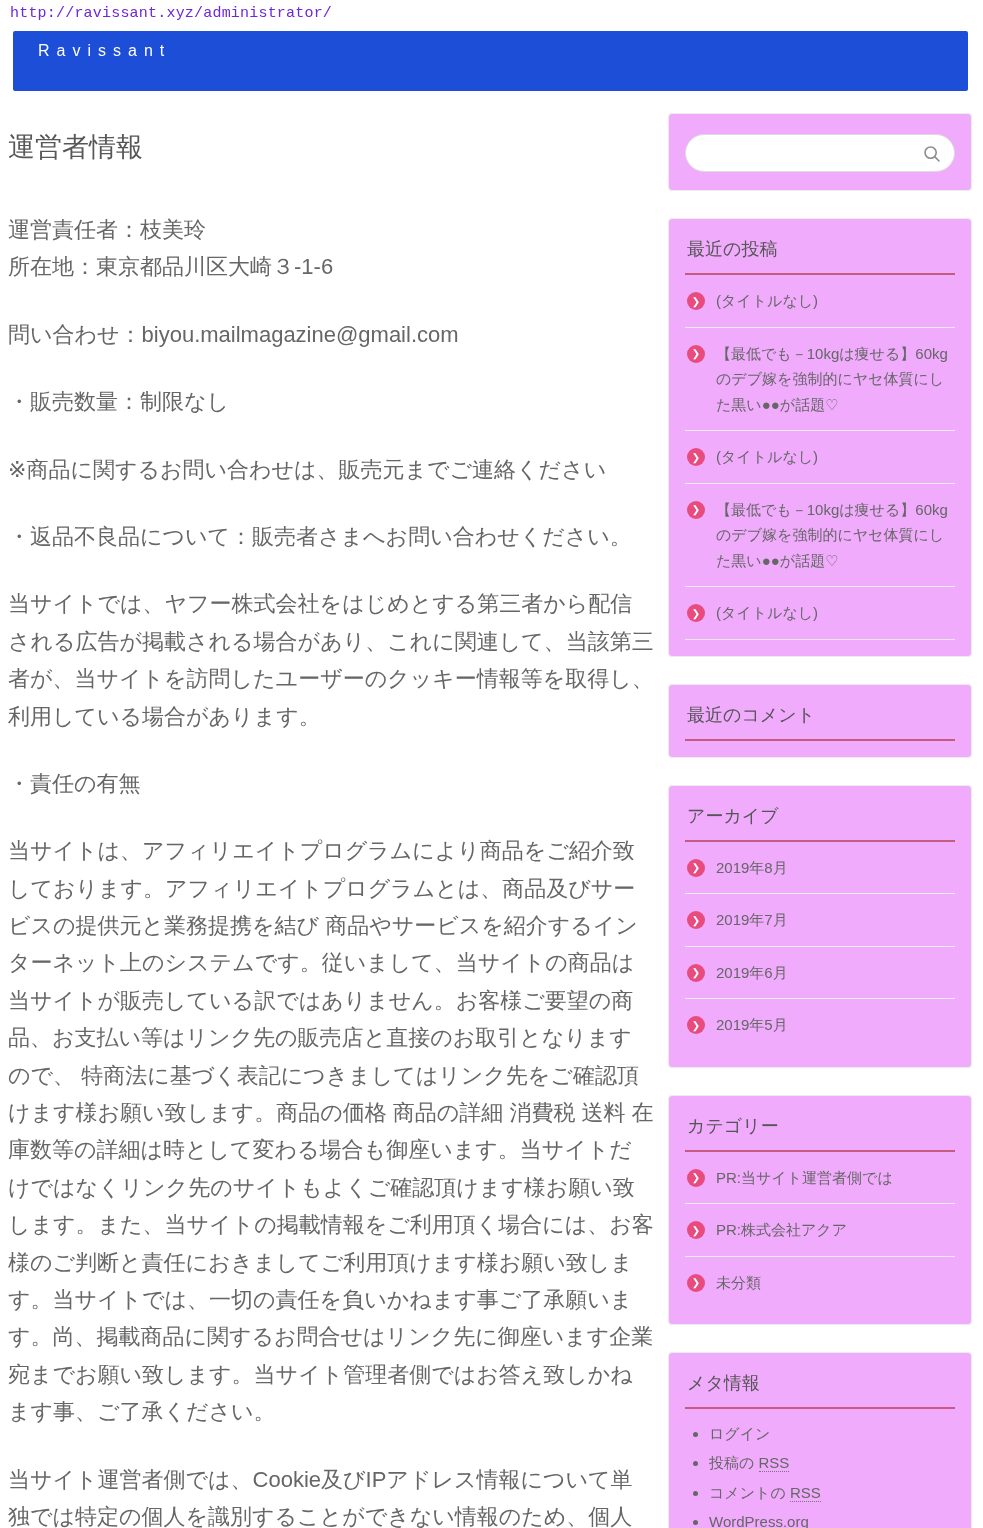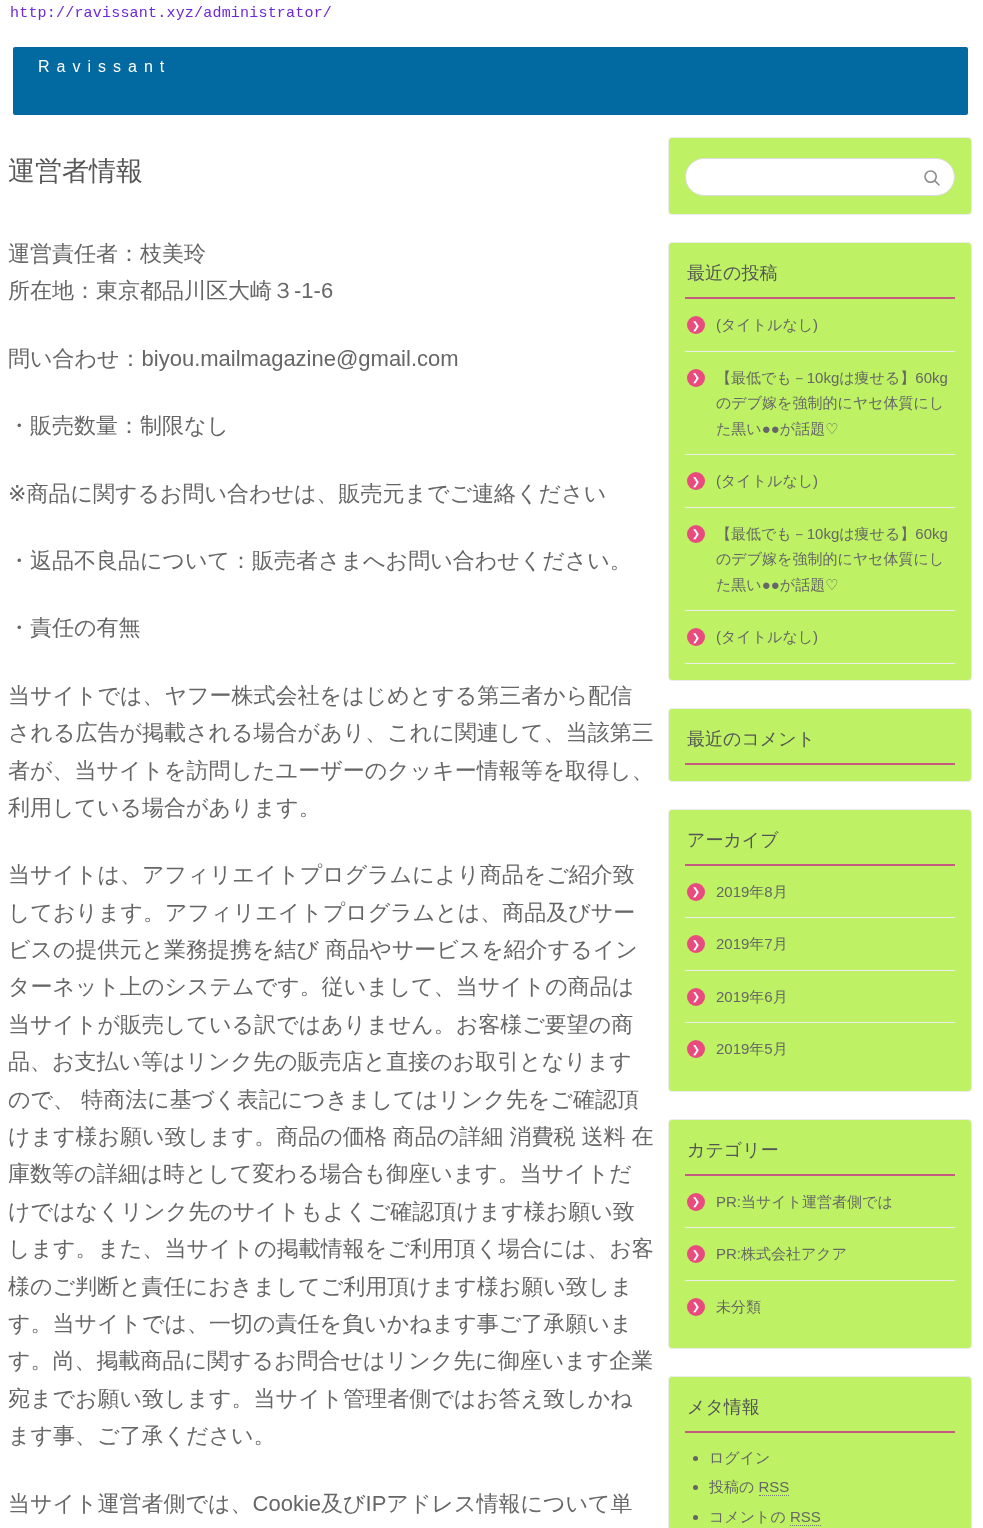--- a/index.html
+++ b/index.html
@@ -18,23 +18,23 @@
   .url-bar {
     padding: 5px 10px 7px;
     font-family: "Liberation Mono", "DejaVu Sans Mono", monospace;
     font-size: 15px;
     color: #6d28d9;
     letter-spacing: .2px;
   }
 
   
   .site-header {
-    margin: 18px 15px 0 13px;
-    height: 68px;
-    background: #0369a1;
+    margin: 2px 15px 0 13px;
+    height: 60px;
+    background: #1d4ed8;
     border-radius: 2px;
   }
   .site-title {
     display: inline-block;
     padding: 11px 0 0 25px;
     color: #ffffff;
     font-size: 16px;
     font-weight: 400;
     letter-spacing: 7px;
     cursor: pointer;
@@ -62,21 +62,21 @@
     color: #666;
     margin: 0 0 30px;
     white-space: pre-line;
   }
 
   
   .sidebar { width: 304px; flex-shrink: 0; }
   .widget {
     border: 1px solid #ececec;
     border-radius: 4px;
-    background: #bef264;
+    background: #f0abfc;
     padding: 16px;
     margin-bottom: 27px;
   }
   .widget-title {
     font-size: 18px;
     font-weight: 400;
     color: #555;
     padding: 2px 2px 12px;
     border-bottom: 2px solid #c65b82;
   }
@@ -151,22 +151,22 @@
 <div class="layout">
 
   <main class="main">
     <h1 class="page-title">運営者情報</h1>
     <p class="para">運営責任者：枝美玲
 所在地：東京都品川区大崎３-1-6</p>
     <p class="para">問い合わせ：biyou.mailmagazine@gmail.com</p>
     <p class="para">・販売数量：制限なし</p>
     <p class="para">※商品に関するお問い合わせは、販売元までご連絡ください</p>
     <p class="para">・返品不良品について：販売者さまへお問い合わせください。</p>
+    <p class="para">当サイトでは、ヤフー株式会社をはじめとする第三者から配信される広告が掲載される場合があり、これに関連して、当該第三者が、当サイトを訪問したユーザーのクッキー情報等を取得し、利用している場合があります。</p>
     <p class="para">・責任の有無</p>
-    <p class="para">当サイトでは、ヤフー株式会社をはじめとする第三者から配信される広告が掲載される場合があり、これに関連して、当該第三者が、当サイトを訪問したユーザーのクッキー情報等を取得し、利用している場合があります。</p>
     <p class="para">当サイトは、アフィリエイトプログラムにより商品をご紹介致しております。アフィリエイトプログラムとは、商品及びサービスの提供元と業務提携を結び 商品やサービスを紹介するインターネット上のシステムです。従いまして、当サイトの商品は当サイトが販売している訳ではありません。お客様ご要望の商品、お支払い等はリンク先の販売店と直接のお取引となりますので、 特商法に基づく表記につきましてはリンク先をご確認頂けます様お願い致します。商品の価格 商品の詳細 消費税 送料 在庫数等の詳細は時として変わる場合も御座います。当サイトだけではなくリンク先のサイトもよくご確認頂けます様お願い致します。また、当サイトの掲載情報をご利用頂く場合には、お客様のご判断と責任におきましてご利用頂けます様お願い致します。当サイトでは、一切の責任を負いかねます事ご了承願います。尚、掲載商品に関するお問合せはリンク先に御座います企業宛までお願い致します。当サイト管理者側ではお答え致しかねます事、ご了承ください。</p>
     <p class="para">当サイト運営者側では、Cookie及びIPアドレス情報について単独では特定の個人を識別することができない情報のため、個人情報とは考えておりません。 ただし、これらの情報と個人情報が一体となって使用される場合には、これら情報も含めて個人情報とみなしております。 当サイトにおいて、当サイトを閲覧いただいている方が当サイトを訪問する際にCookie情報を取得し、ブラウザの識別やセッション管理、行動ターゲティング広告を提供いたします。 当該目的以外ではCookie情報を利用いたしません。また、Cookie情報の取得については、ブラウザの設定で拒否いただくことが可能です。</p>
   </main>
 
   <aside class="sidebar">
 
     <section class="widget">
       <div class="search-form">
         <input class="search-input" type="text" value="" style="">
         <button class="search-btn">

